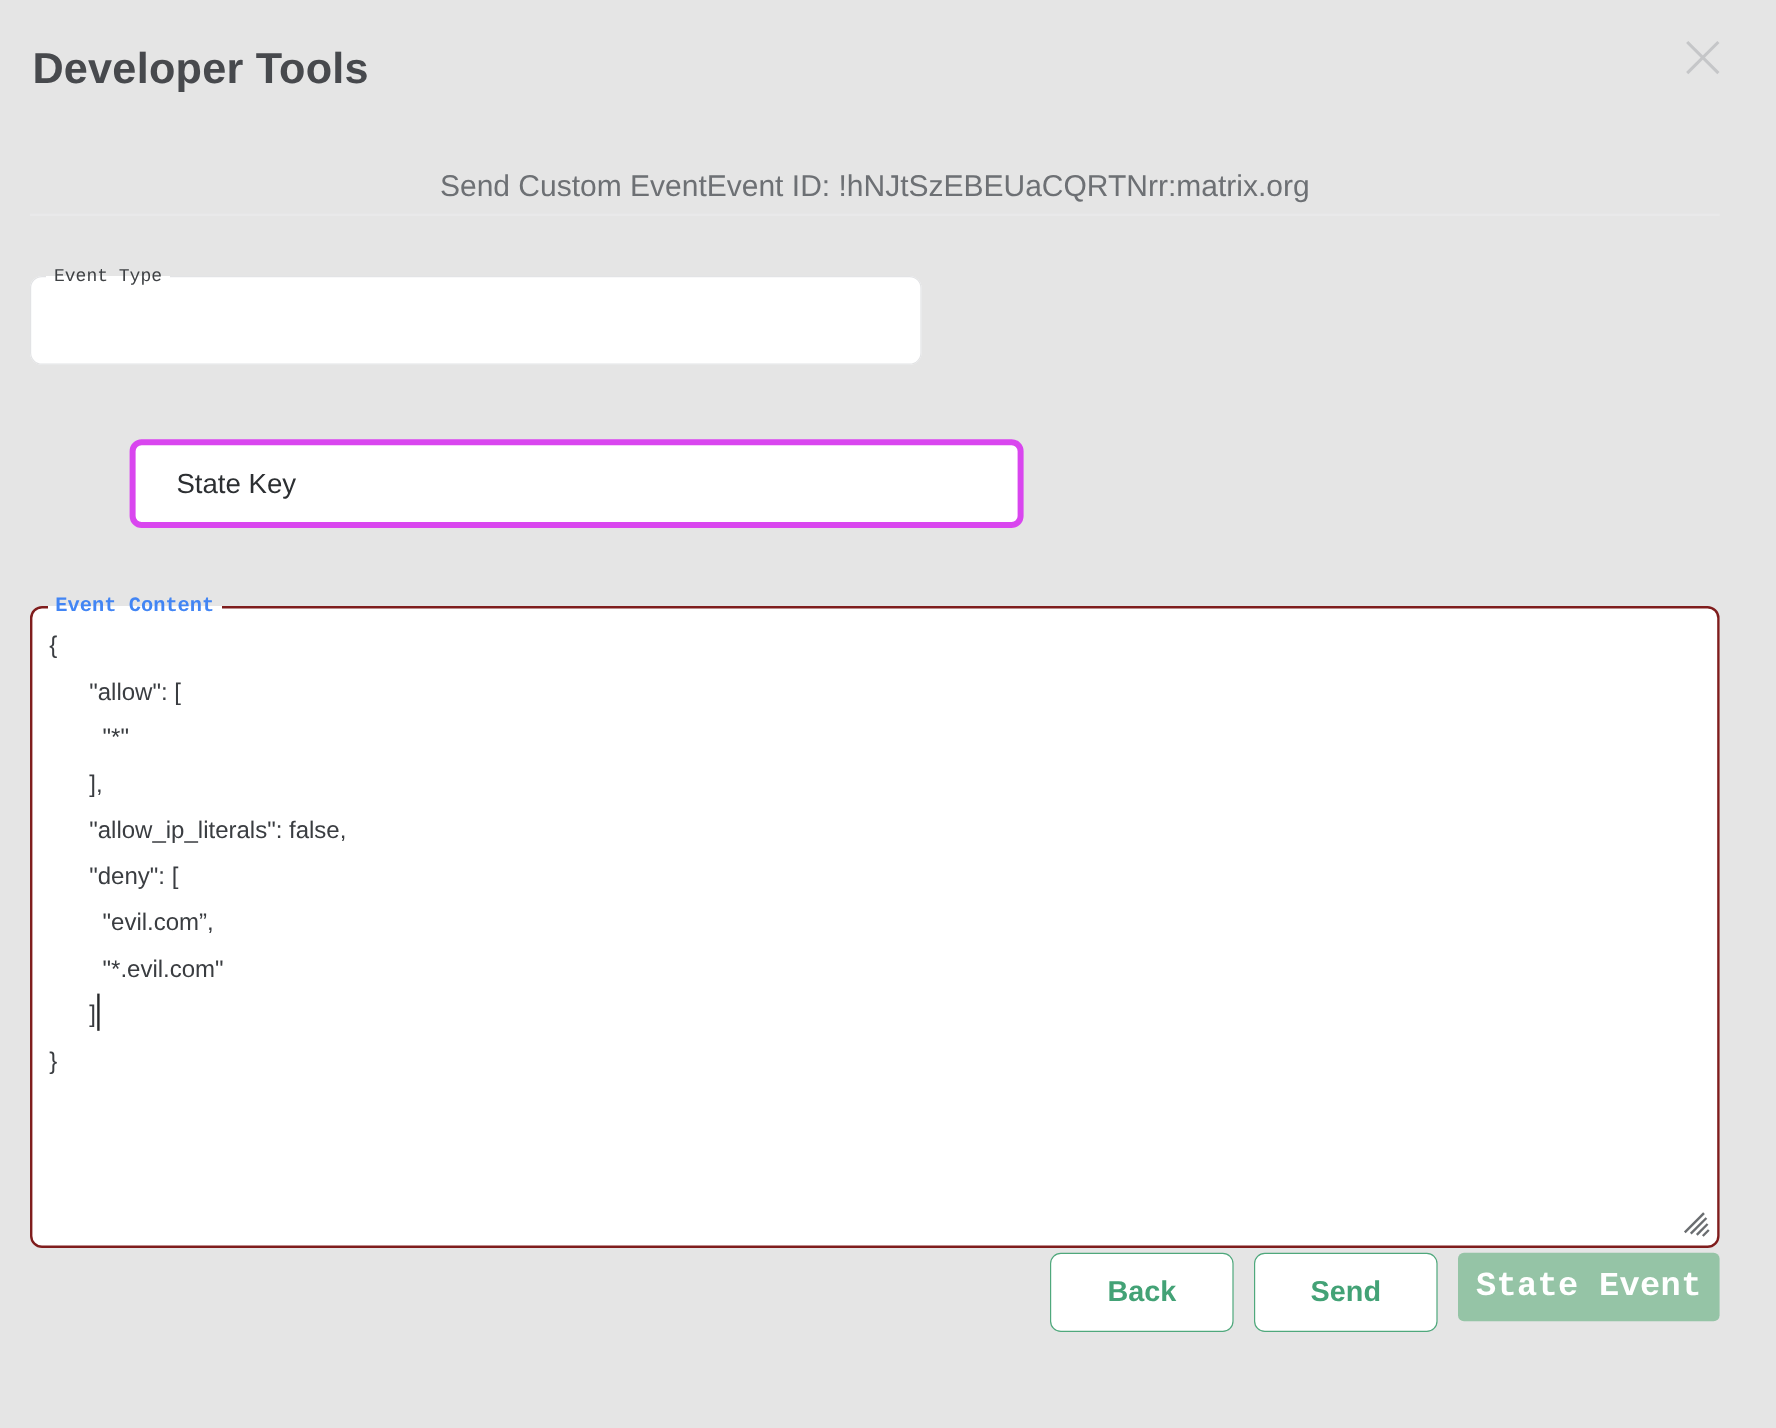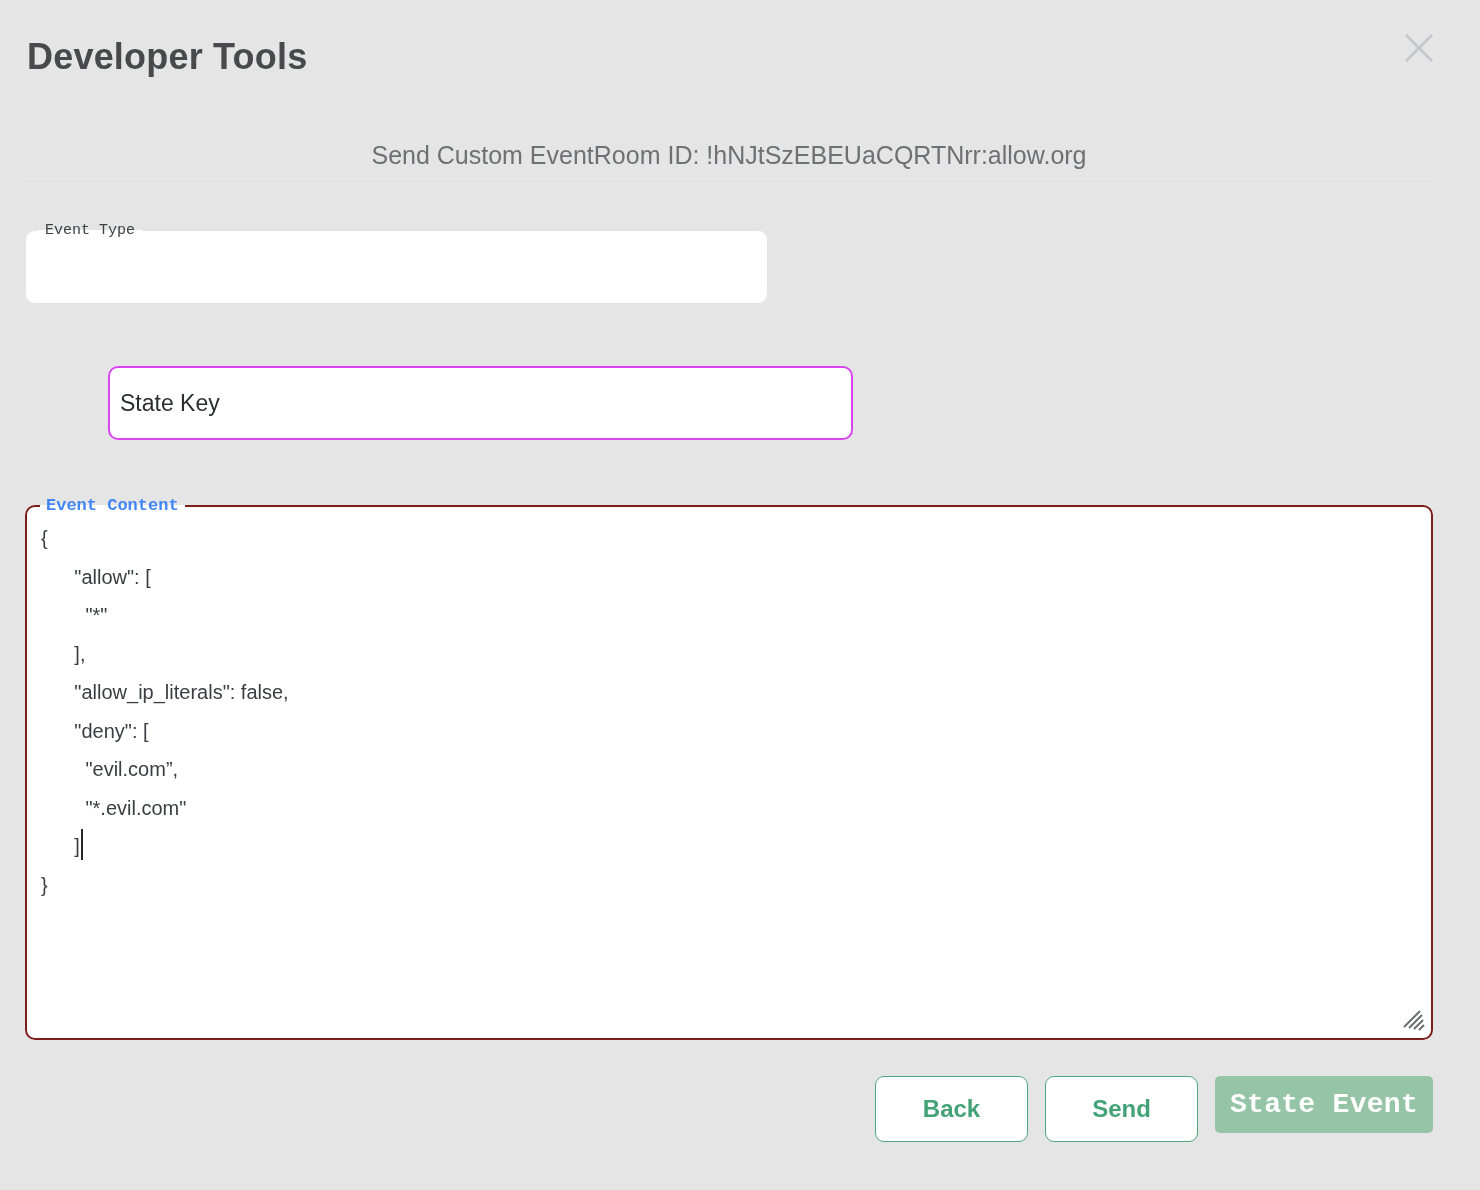--- a/index.html
+++ b/index.html
@@ -24,38 +24,38 @@
   
   fieldset { position:absolute; background:#fff; }
   fieldset legend { padding:0 7px; margin-left:12px;font-family:Liberation Mono, monospace; }
 
   .event-type-fieldset { left:25px; top:222px; width:743px; height:82px;
                          border:1px solid #e2e3e5; border-radius:10px; }
   .event-type-fieldset legend { font-size:15px; color:#3e4144; }
   .field-value { padding:7px 0 0 18px; font-size:23px; color:#2d3033; }
 
   .state-key-field { position:absolute; left:108px; top:366px; width:745px; height:74px;
-                     border:2px solid #d946ef; border-radius:10px;
-                     display:flex; align-items:center; padding-left:10px;
+                     border:5px solid #d946ef; border-radius:10px;
+                     display:flex; align-items:center; padding-left:34px;
                      font-size:23px; color:#2c2f32; background:#fff; }
 
   .event-content-fieldset { left:25px; top:496px; width:1408px; height:544px;
                             border:2px solid #7f1d1d; border-radius:10px; }
   .event-content-fieldset legend { font-size:17px; font-weight:600; color:#4285f4;
                                    margin-left:13px; padding:0 6px; }
   .event-content-text { margin:0; padding:4px 20px 0 14px;
                         font-family:"Liberation Sans","DejaVu Sans",sans-serif;
                         font-size:20px; line-height:38.5px; color:#3a3d41;
                         white-space:pre-wrap; }
   .caret { display:inline-block; width:2px; height:31px; background:#26282a;
            vertical-align:-7px; margin-left:1px; }
   .resize-grip { position:absolute; right:5px; bottom:5px; width:24px; height:24px; }
 
   
-  .button-row { position:absolute; top:1076px; right:47px; display:flex;
+  .button-row { position:absolute; top:1044px; right:47px; display:flex;
                 gap:17px; align-items:flex-start; }
   .btn-outline { width:153px; height:66px; background:#fff;
                  border:1.5px solid #4fa87c; border-radius:9px;
                  font-family:inherit; font-size:24px; font-weight:600; color:#43a276;
                  cursor:pointer; }
   .btn-state { width:218px; height:57px; background:#95c4a6; border:none;
                border-radius:5px; font-family:Liberation Mono, monospace; font-size:28px; font-weight:700;
                color:#ffffff; letter-spacing:0.3px; cursor:pointer; }
 </style>
 </head>
@@ -64,21 +64,21 @@
 <div class="dialog">
 
   <h1 class="title">Developer Tools</h1>
   <svg class="close-btn" viewBox="0 0 34 34">
     <line x1="4" y1="4" x2="30" y2="30" stroke="#c5c6c8" stroke-width="2.6"></line>
     <line x1="30" y1="4" x2="4" y2="30" stroke="#c5c6c8" stroke-width="2.6"></line>
   </svg>
 
   <div class="subheader">
     <span class="mode-label">Send Custom Event</span>
-    <span class="room-id">Room ID: !hNJtSzEBEUaCQRTNrr:allow.org</span>
+    <span class="room-id">Event ID: !hNJtSzEBEUaCQRTNrr:matrix.org</span>
   </div>
   <div class="divider"></div>
 
   <fieldset class="event-type-fieldset">
     <legend>Event Type</legend>
   </fieldset>
 
   <div class="state-key-field">
     <span>State Key</span>
   </div>

